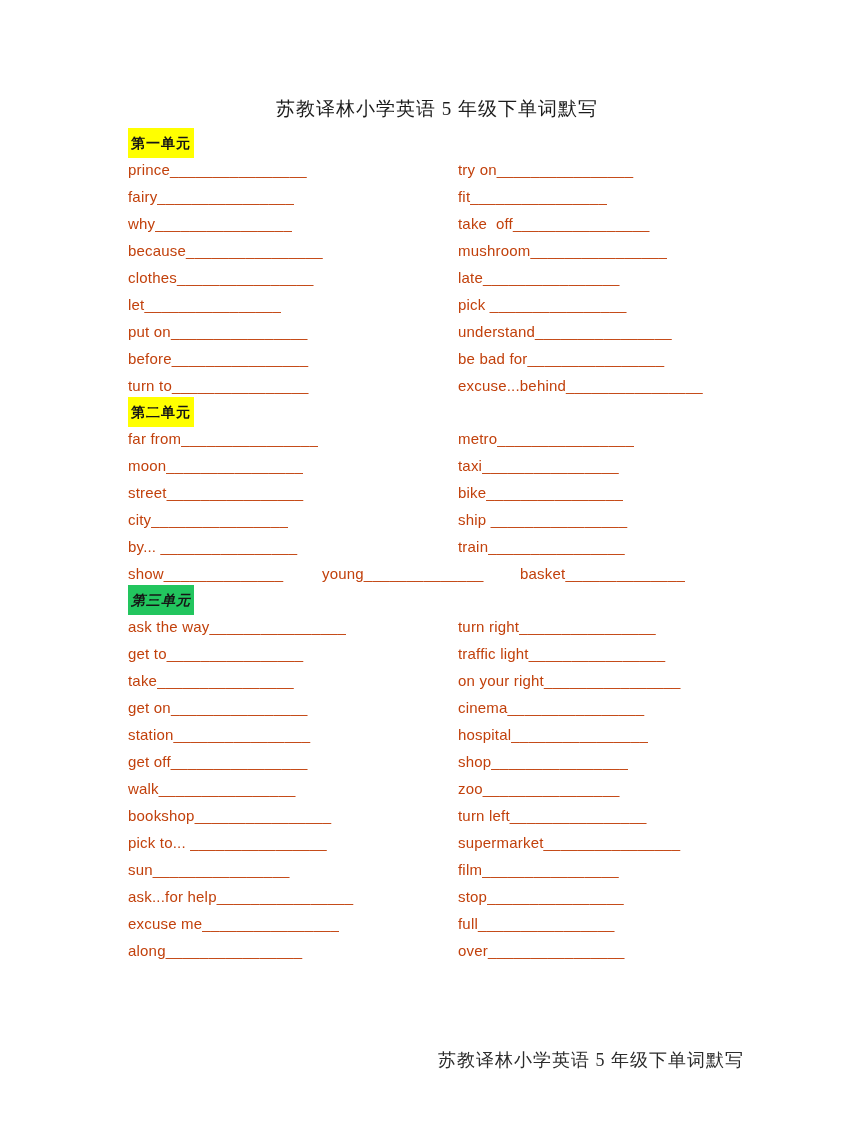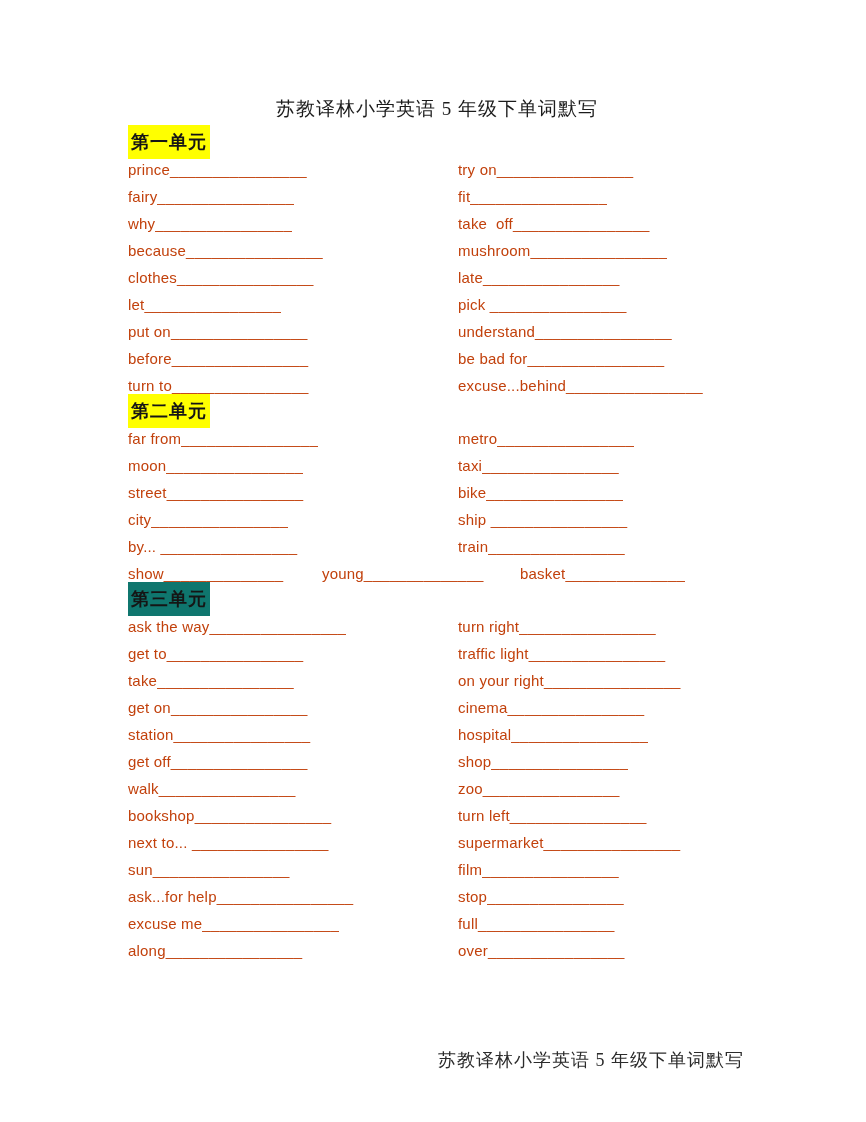--- a/index.html
+++ b/index.html
@@ -11,21 +11,21 @@
   .page{padding:96px 120px 0 128px;}
   .title{
     text-align:center;
     font-family:"Liberation Serif","DejaVu Serif",serif;
     font-size:19px;color:#1c1c1c;margin:0 0 10px 0;
     letter-spacing:1px;
   }
   .section{margin:0;}
   .section-heading{margin:2px 0 3px 0;height:21px;line-height:21px;}
   .section-heading .hl{
-    font-size:18px;font-weight:700;color:#151515;
+    font-size:14px;font-weight:700;color:#151515;
     padding:7px 3px;letter-spacing:1px;
   }
   .rows{margin:0;}
   .row{
     display:grid;grid-template-columns:330px 1fr;
     line-height:27px;font-size:15px;color:#c2410c;
     white-space:pre;
   }
   .row.cols3{grid-template-columns:194px 198px 1fr;}
   .cell{overflow:visible;letter-spacing:0.2px;}
@@ -60,31 +60,31 @@
         <div class="rows">
           <div class="row"><span class="cell">far from________________</span><span class="cell">metro________________</span></div>
           <div class="row"><span class="cell">moon________________</span><span class="cell">taxi________________</span></div>
           <div class="row"><span class="cell">street________________</span><span class="cell">bike________________</span></div>
           <div class="row"><span class="cell">city________________</span><span class="cell">ship ________________</span></div>
           <div class="row"><span class="cell">by... ________________</span><span class="cell">train________________</span></div>
           <div class="row cols3"><span class="cell">show______________</span><span class="cell">young______________</span><span class="cell">basket______________</span></div>
         </div>
       </div>
       <div class="section">
-        <div class="section-heading"><span class="hl" style="background: #0f766e;">第三单元</span></div>
+        <div class="section-heading"><span class="hl" style="background: #22c55e; font-style: italic;">第三单元</span></div>
         <div class="rows">
           <div class="row"><span class="cell">ask the way________________</span><span class="cell">turn right________________</span></div>
           <div class="row"><span class="cell">get to________________</span><span class="cell">traffic light________________</span></div>
           <div class="row"><span class="cell">take________________</span><span class="cell">on your right________________</span></div>
           <div class="row"><span class="cell">get on________________</span><span class="cell">cinema________________</span></div>
           <div class="row"><span class="cell">station________________</span><span class="cell">hospital________________</span></div>
           <div class="row"><span class="cell">get off________________</span><span class="cell">shop________________</span></div>
           <div class="row"><span class="cell">walk________________</span><span class="cell">zoo________________</span></div>
           <div class="row"><span class="cell">bookshop________________</span><span class="cell">turn left________________</span></div>
-          <div class="row"><span class="cell">next to... ________________</span><span class="cell">supermarket________________</span></div>
+          <div class="row"><span class="cell">pick to... ________________</span><span class="cell">supermarket________________</span></div>
           <div class="row"><span class="cell">sun________________</span><span class="cell">film________________</span></div>
           <div class="row"><span class="cell">ask...for help________________</span><span class="cell">stop________________</span></div>
           <div class="row"><span class="cell">excuse me________________</span><span class="cell">full________________</span></div>
           <div class="row"><span class="cell">along________________</span><span class="cell">over________________</span></div>
         </div>
       </div>
     </div>
 </div>
 
 <div class="footer">苏教译林小学英语 5 年级下单词默写</div>

